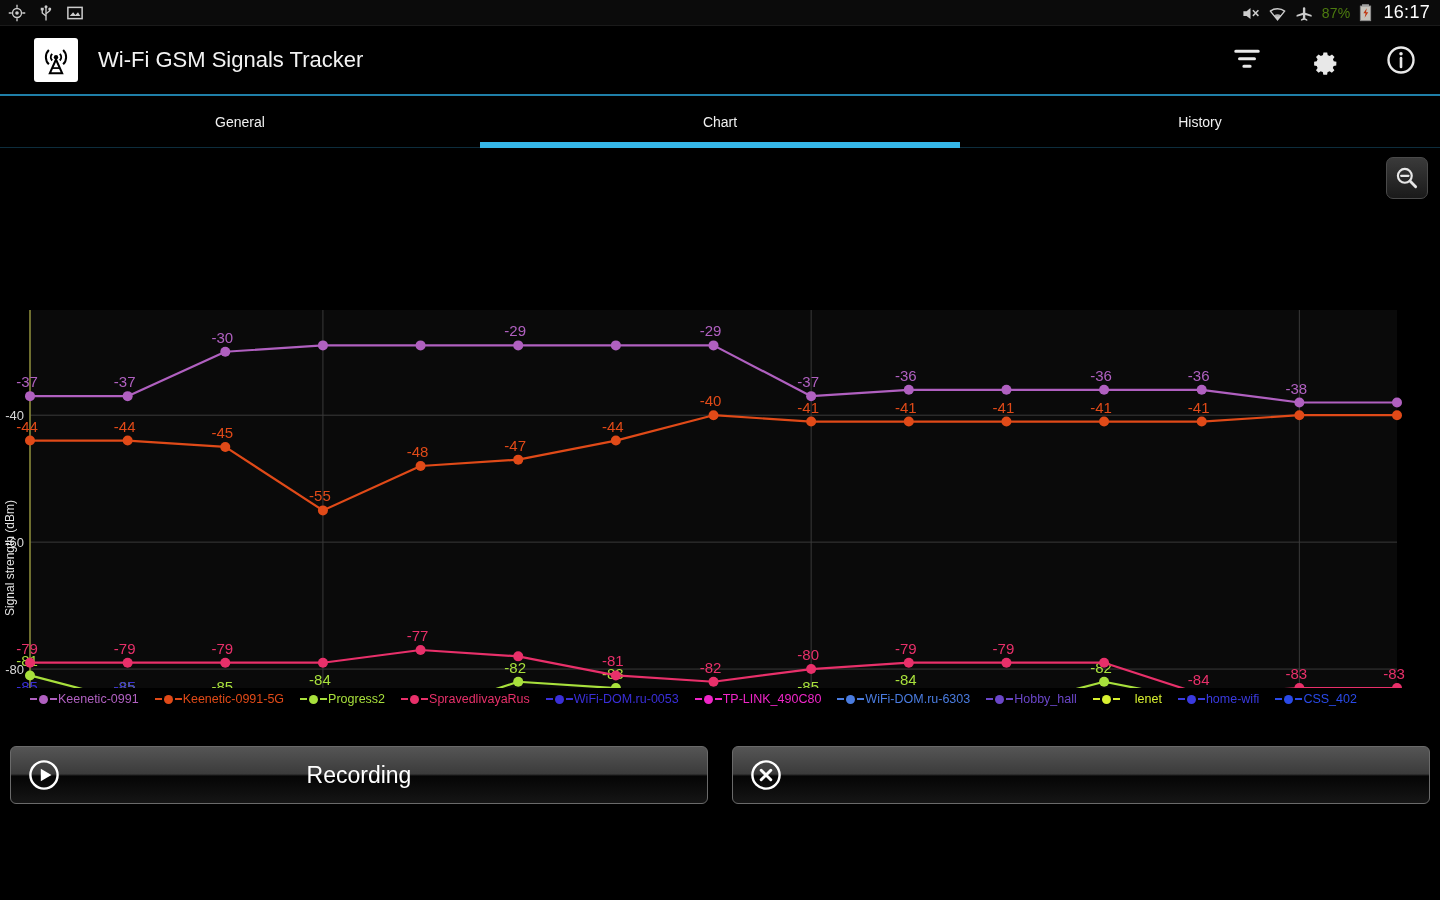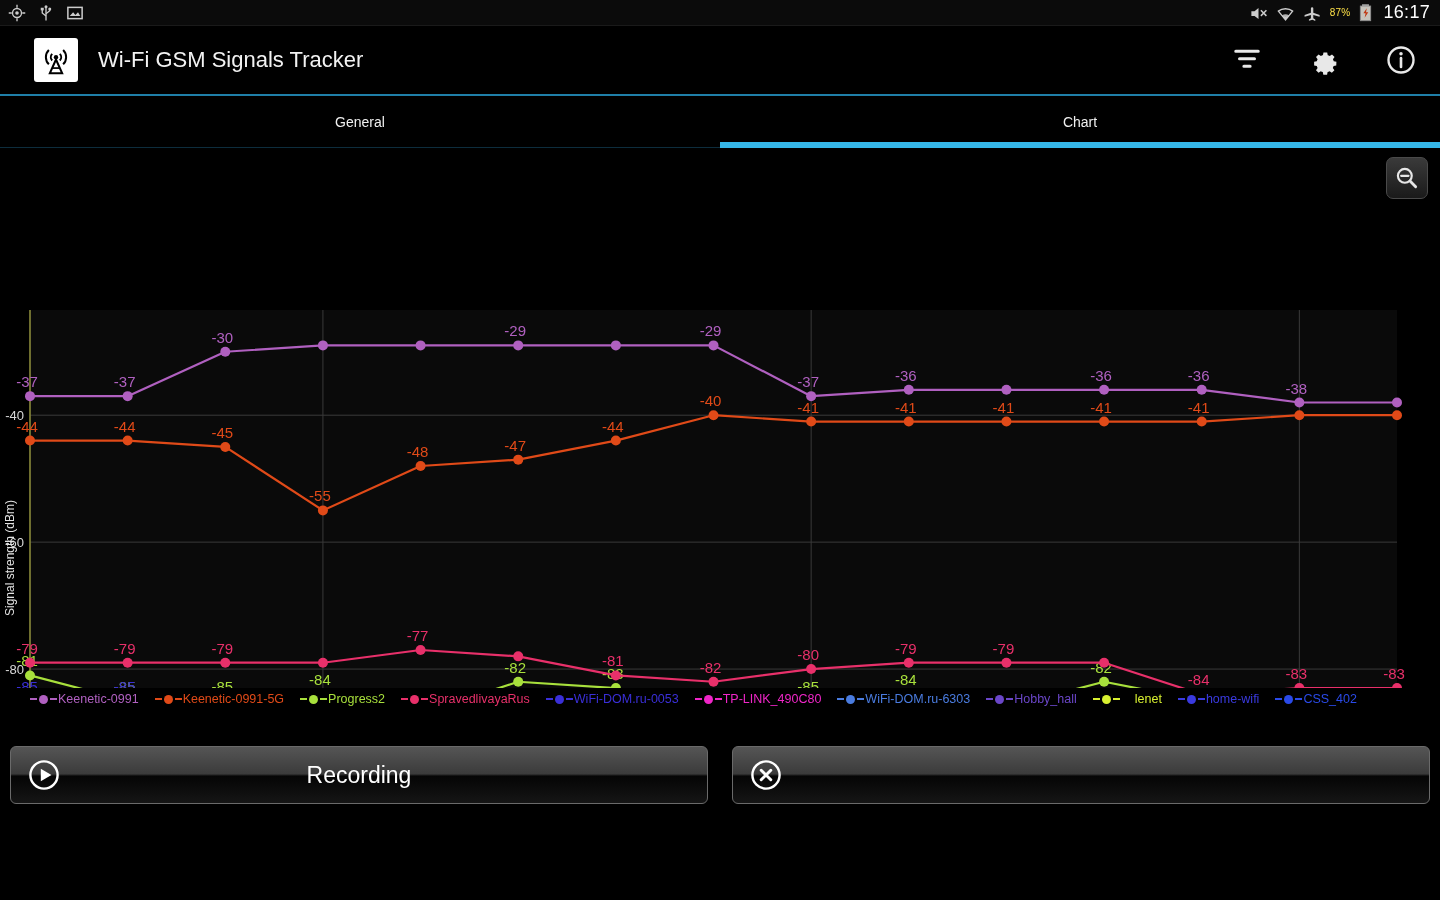--- a/index.html
+++ b/index.html
@@ -8,21 +8,21 @@
 
   
   .statusbar{
     height:26px; width:100%; background:#0b0b0b;
     display:flex; align-items:center; justify-content:space-between;
     padding:0 10px 0 8px; border-bottom:1px solid #1a1a1a;
   }
   .sb-left{ display:flex; align-items:center; gap:11px; }
   .sb-right{ display:flex; align-items:center; gap:9px; }
   .sb-ico{ width:18px; height:18px; display:block; opacity:.92; }
-  .sb-batt{ font-size:10px; color:#fde047; letter-spacing:.2px; }
+  .sb-batt{ font-size:14px; color:#4d7c0f; letter-spacing:.2px; }
   .sb-clock{ font-size:18px; color:#fff; letter-spacing:.3px; margin-left:2px;}
 
   
   .actionbar{
     height:70px; background:#000; display:flex; align-items:center;
     padding:0 22px 0 34px; border-bottom:2px solid #1f7fa8;
   }
   .app-logo{
     width:44px; height:44px; background:#fff; border-radius:3px;
     display:flex; align-items:center; justify-content:center; flex:0 0 auto;
@@ -167,20 +167,24 @@
   </div>
 </div>
 
 <div class="tabs">
   <div class="tab">
     <span>General</span>
     <div class="ul"></div>
   </div>
   <div class="tab active">
     <span>Chart</span>
+    <div class="ul"></div>
+  </div>
+  <div class="tab">
+    <span>History</span>
     <div class="ul"></div>
   </div>
 </div>
 
 <div class="chartwrap">
   <svg class="chart-svg" id="chart" width="1440" height="540">
       <rect x="30" y="162" width="1367" height="486" fill="#0a0a0a"></rect>
       <line x1="30" y1="267.2" x2="1397" y2="267.2" stroke="#3a3a3a" stroke-width="1"></line>
       <text x="24" y="272.2" fill="#d8d8d8" font-size="13" text-anchor="end" font-family="&quot;Liberation Sans&quot;, sans-serif">-40</text>
       <line x1="30" y1="394.1333333333333" x2="1397" y2="394.1333333333333" stroke="#3a3a3a" stroke-width="1"></line>

